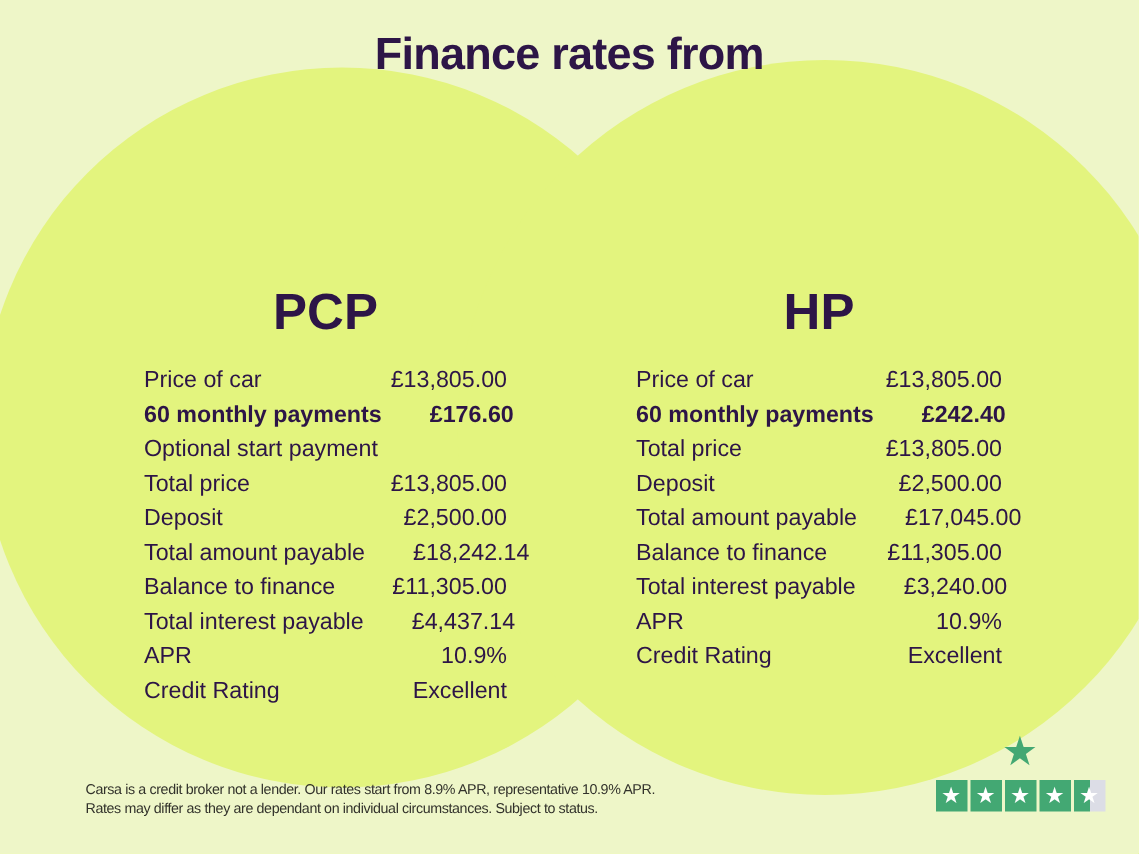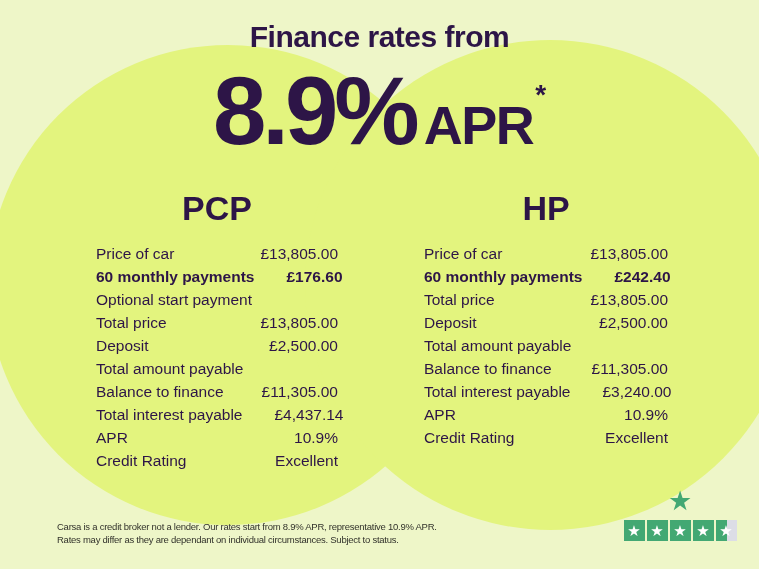--- a/index.html
+++ b/index.html
@@ -70,23 +70,20 @@
 </head>
 <body>
 
 <div class="canvas">
 
   <div class="circle circle-left"></div>
   <div class="circle circle-right"></div>
 
   <div class="title">Finance rates from</div>
 
-  <div class="headline">
-    <span class="rate">8.9%</span><span class="unit">APR</span><span class="ast">*</span>
-  </div>
 
   <section class="table table-pcp">
     <h2>PCP</h2>
     <div class="rows" id="pcp-rows">
         <div class="row">
           <span class="label">Price of car</span>
           <span class="value">£13,805.00</span>
         </div>
         <div class="row bold">
           <span class="label">60 monthly payments</span>
@@ -99,20 +96,21 @@
         <div class="row">
           <span class="label">Total price</span>
           <span class="value">£13,805.00</span>
         </div>
         <div class="row">
           <span class="label">Deposit</span>
           <span class="value">£2,500.00</span>
         </div>
         <div class="row">
           <span class="label">Total amount payable</span>
+          <span class="value">£18,242.14</span>
         </div>
         <div class="row">
           <span class="label">Balance to finance</span>
           <span class="value">£11,305.00</span>
         </div>
         <div class="row">
           <span class="label">Total interest payable</span>
           <span class="value">£4,437.14</span>
         </div>
         <div class="row">
@@ -140,20 +138,21 @@
         <div class="row">
           <span class="label">Total price</span>
           <span class="value">£13,805.00</span>
         </div>
         <div class="row">
           <span class="label">Deposit</span>
           <span class="value">£2,500.00</span>
         </div>
         <div class="row">
           <span class="label">Total amount payable</span>
+          <span class="value">£17,045.00</span>
         </div>
         <div class="row">
           <span class="label">Balance to finance</span>
           <span class="value">£11,305.00</span>
         </div>
         <div class="row">
           <span class="label">Total interest payable</span>
           <span class="value">£3,240.00</span>
         </div>
         <div class="row">

